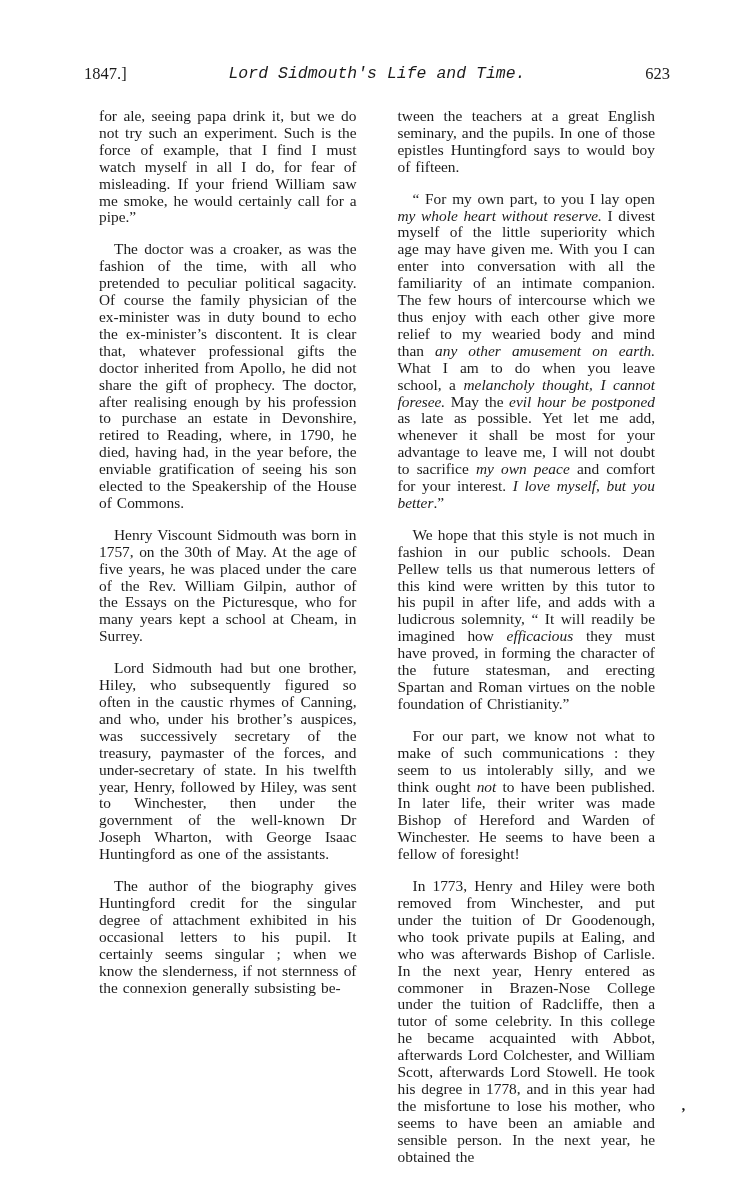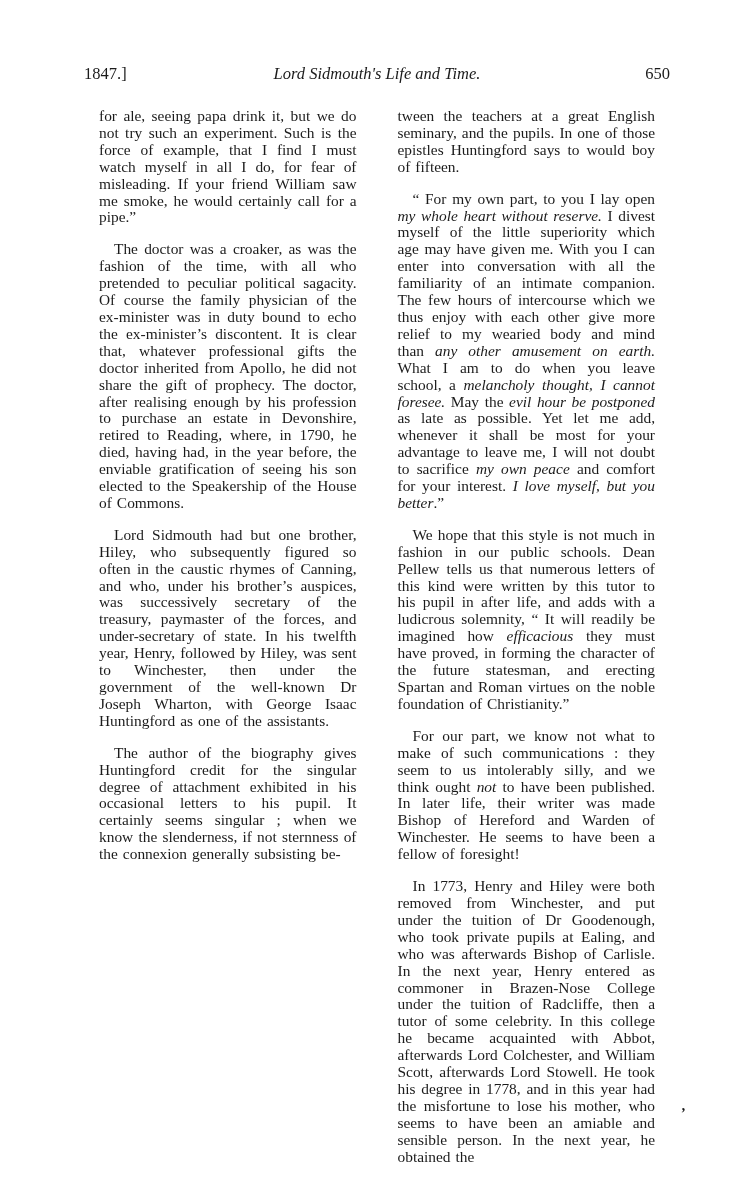--- a/index.html
+++ b/index.html
@@ -3,21 +3,21 @@
 <meta charset="utf-8">
 <style>
   html,body{margin:0;padding:0;background:#ffffff;}
   .page{
     position:relative;width:749px;height:1180px;background:#ffffff;
     font-family:"Liberation Serif","DejaVu Serif",serif;color:#1b1b1b;
     overflow:hidden;
   }
   .running-head{position:absolute;top:64px;left:84px;right:79px;height:22px;font-size:16.5px;}
   .running-head .year{position:absolute;left:0;top:0;}
-  .running-head .title{position:absolute;left:50%;transform:translateX(-50%);font-style:italic;white-space:nowrap;}
+  .running-head .title{position:absolute;left:50%;transform:translateX(-50%);font-style:italic;white-space:nowrap;font-family:Liberation Mono, monospace;}
   .running-head .pageno{position:absolute;right:0;top:0;}
   .body-columns{
     position:absolute;top:93px;left:84px;right:79px;
     display:flex;gap:11px;
   }
   .col{
     flex:1;min-width:0;text-align:justify;
     font-size:15.4px;line-height:16.9px;word-spacing:1.2px;
   }
   .col p{margin:15px;}
@@ -25,27 +25,28 @@
   .ink-mark{position:absolute;left:681px;top:1106px;font-size:14px;font-weight:bold;color:#151515;}
 </style>
 </head>
 <body>
 
 <div class="page">
 
   <div class="running-head">
     <span class="year">1847.]</span>
     <span class="title">Lord Sidmouth's Life and Time.</span>
-    <span class="pageno">650</span>
+    <span class="pageno">623</span>
   </div>
 
   <div class="body-columns">
     <div class="col">
         <p><span>for ale, seeing papa drink it, but we do not try such an experiment.  Such is the force of example, that I find I must watch myself in all I do, for fear of misleading.  If your friend William saw me smoke, he would certainly call for a pipe.”</span></p>
         <p class="indent"><span>The doctor was a croaker, as was the fashion of the time, with all who pretended to peculiar political sagacity. Of course the family physician of the ex-minister was in duty bound to echo the ex-minister’s discontent.  It is clear that, whatever professional gifts the doctor inherited from Apollo, he did not share the gift of prophecy. The doctor, after realising enough by his profession to purchase an estate in Devonshire, retired to Reading, where, in 1790, he died, having had, in the year before, the enviable gratification of seeing his son elected to the Speakership of the House of Commons.</span></p>
+        <p class="indent"><span>Henry Viscount Sidmouth was born in 1757, on the 30th of May.  At the age of five years, he was placed under the care of the Rev. William Gilpin, author of the Essays on the Picturesque, who for many years kept a school at Cheam, in Surrey.</span></p>
         <p class="indent"><span>Lord Sidmouth had but one brother, Hiley, who subsequently figured so often in the caustic rhymes of Canning, and who, under his brother’s auspices, was successively secretary of the treasury, paymaster of the forces, and under-secretary of state. In his twelfth year, Henry, followed by Hiley, was sent to Winchester, then under the government of the well-known Dr Joseph Wharton, with George Isaac Huntingford as one of the assistants.</span></p>
         <p class="indent"><span>The author of the biography gives Huntingford credit for the singular degree of attachment exhibited in his occasional letters to his pupil.   It certainly seems singular ;  when we know the slenderness, if not sternness of the connexion generally subsisting be-</span></p>
       </div>
     <div class="col">
         <p><span>tween the teachers at a great English seminary, and the pupils.   In one of those epistles Huntingford says to would boy of fifteen.</span></p>
         <p class="indent"><span>“ For my own part, to you I lay open </span><i>my whole heart without reserve.</i><span> I divest myself of the little superiority which age may have given me.   With you I can enter into conversation with all the familiarity of an intimate companion.   The few hours of intercourse which we thus enjoy with each other give more relief to my wearied body and mind than </span><i>any other amusement on earth.</i><span>   What I am to do when you leave school, a </span><i>melancholy thought, I cannot foresee.</i><span>   May the </span><i>evil hour be postponed</i><span> as late as possible.   Yet let me add, whenever it shall be most for your advantage to leave me, I will not doubt to sacrifice </span><i>my own peace</i><span> and comfort for your interest.  </span><i>I love myself, but you better</i><span>.”</span></p>
         <p class="indent"><span>We hope that this style is not much in fashion in our public schools.  Dean Pellew tells us  that numerous letters of this kind were written by this tutor to his pupil in after life, and adds with a ludicrous solemnity, “ It will readily be imagined how </span><i>efficacious</i><span> they must have proved, in forming the character of the future statesman, and erecting Spartan and Roman virtues on the noble foundation of Christianity.”</span></p>
         <p class="indent"><span>For our part, we know not what to make of such communications :  they seem to us intolerably silly, and we think ought </span><i>not</i><span> to have been published. In later life, their writer was made Bishop of Hereford and Warden of Winchester.   He seems to have been a fellow of foresight!</span></p>
         <p class="indent"><span>In 1773, Henry and Hiley were both removed from Winchester, and put under the tuition of Dr Goodenough, who took private pupils at Ealing, and who was afterwards Bishop of Carlisle.   In the next year, Henry entered as commoner in Brazen-Nose College under the tuition of Radcliffe, then a tutor of some celebrity.   In this college he became acquainted with Abbot, afterwards Lord Colchester, and William Scott, afterwards Lord Stowell.   He took his degree in 1778, and in this year had the misfortune to lose his mother, who seems to have been an amiable and sensible person. In the next year, he obtained the</span></p>
       </div>

